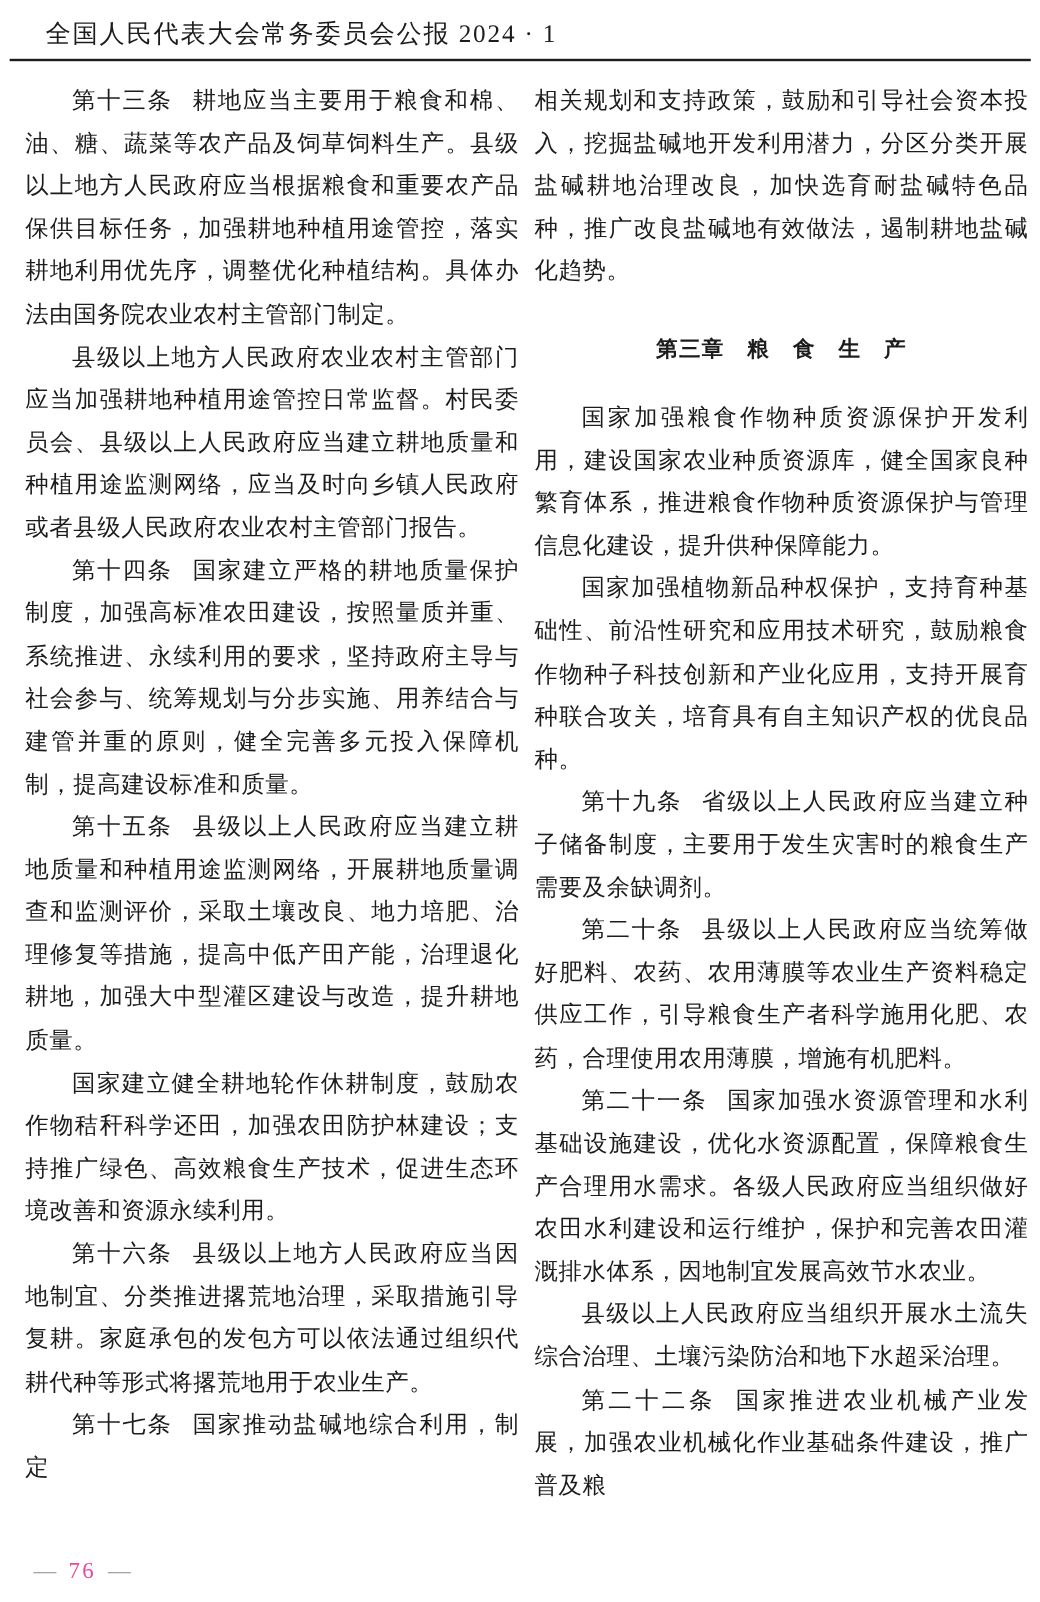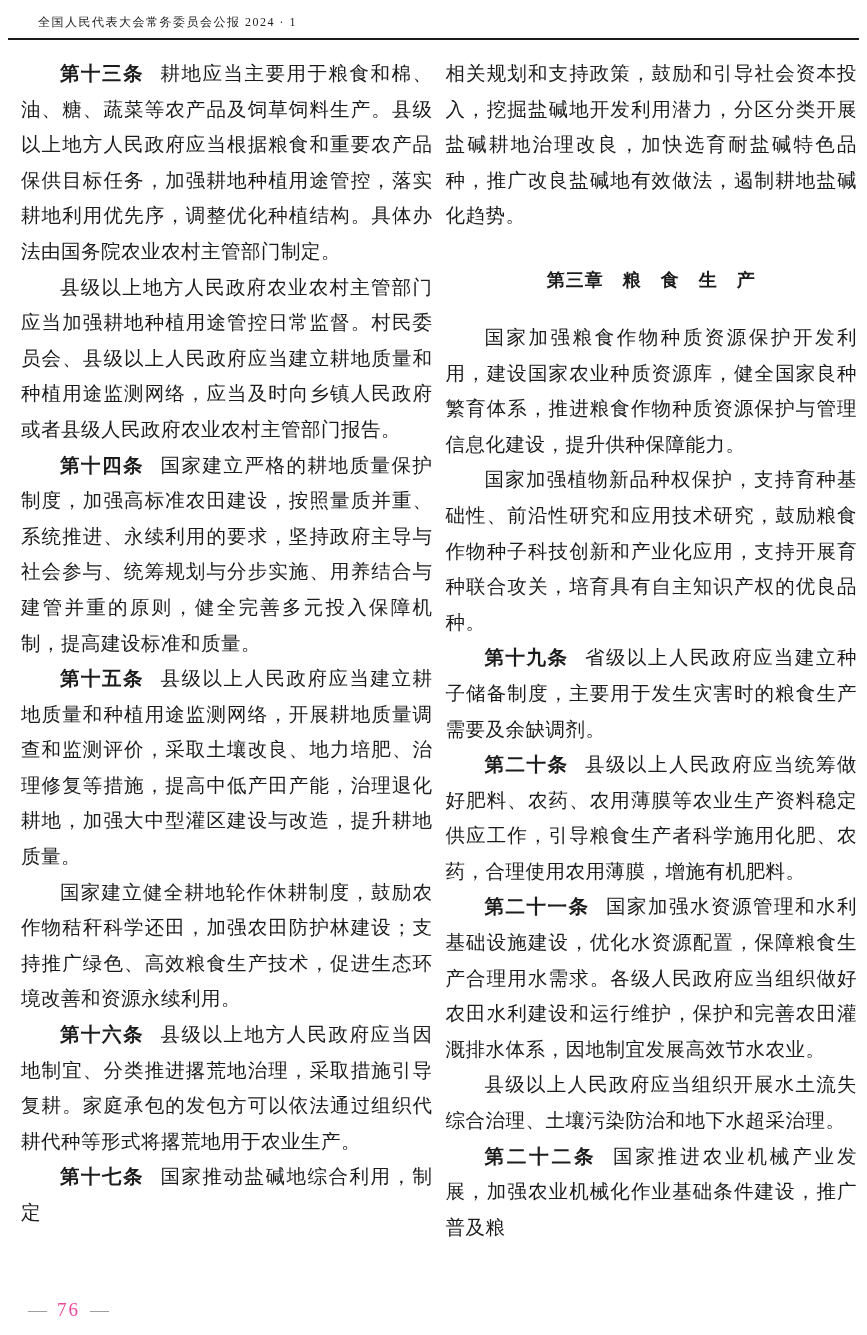--- a/index.html
+++ b/index.html
@@ -9,21 +9,21 @@
     background: #ffffff;
     color: #1c1c1c;
     font-family: "Liberation Serif", "DejaVu Serif", serif;
     position: relative;
     overflow: hidden;
   }
   .page-header {
     padding: 14px 8px 0 38px;
   }
   .header-title {
-    font-size: 12px;
+    font-size: 21px;
     letter-spacing: 1.5px;
     color: #1c1c1c;
   }
   .header-rule {
     margin: 7px 8px 0 8px;
     border-bottom: 2.5px solid #1c1c1c;
     height: 0;
   }
   .content {
     display: flex;
@@ -37,21 +37,21 @@
     text-align: justify;
     word-break: break-all;
     letter-spacing: 0.5px;
   }
   .column p {
     margin: 0;
   }
   p.indent { text-indent: 2em; }
   p.no-indent { text-indent: 0; }
   .art-label {
-    font-weight: 700;
+    font-weight: 400;
     font-family: "Liberation Sans", "DejaVu Sans", sans-serif;
     margin-right: 0.85em;
   }
   .art-label:empty { display: none; margin: 0; }
   .chapter-heading {
     text-align: center;
     font-weight: 700;
     font-family: "Liberation Sans", "DejaVu Sans", sans-serif;
     font-size: 18px;
     letter-spacing: 1px;

